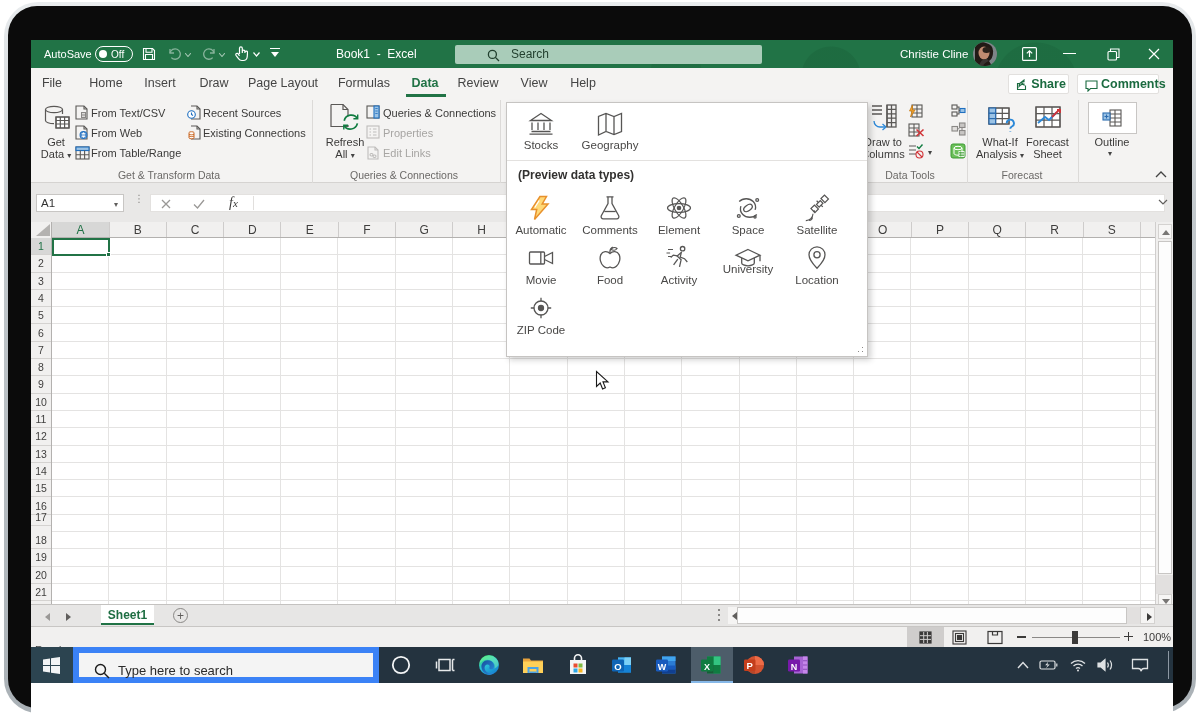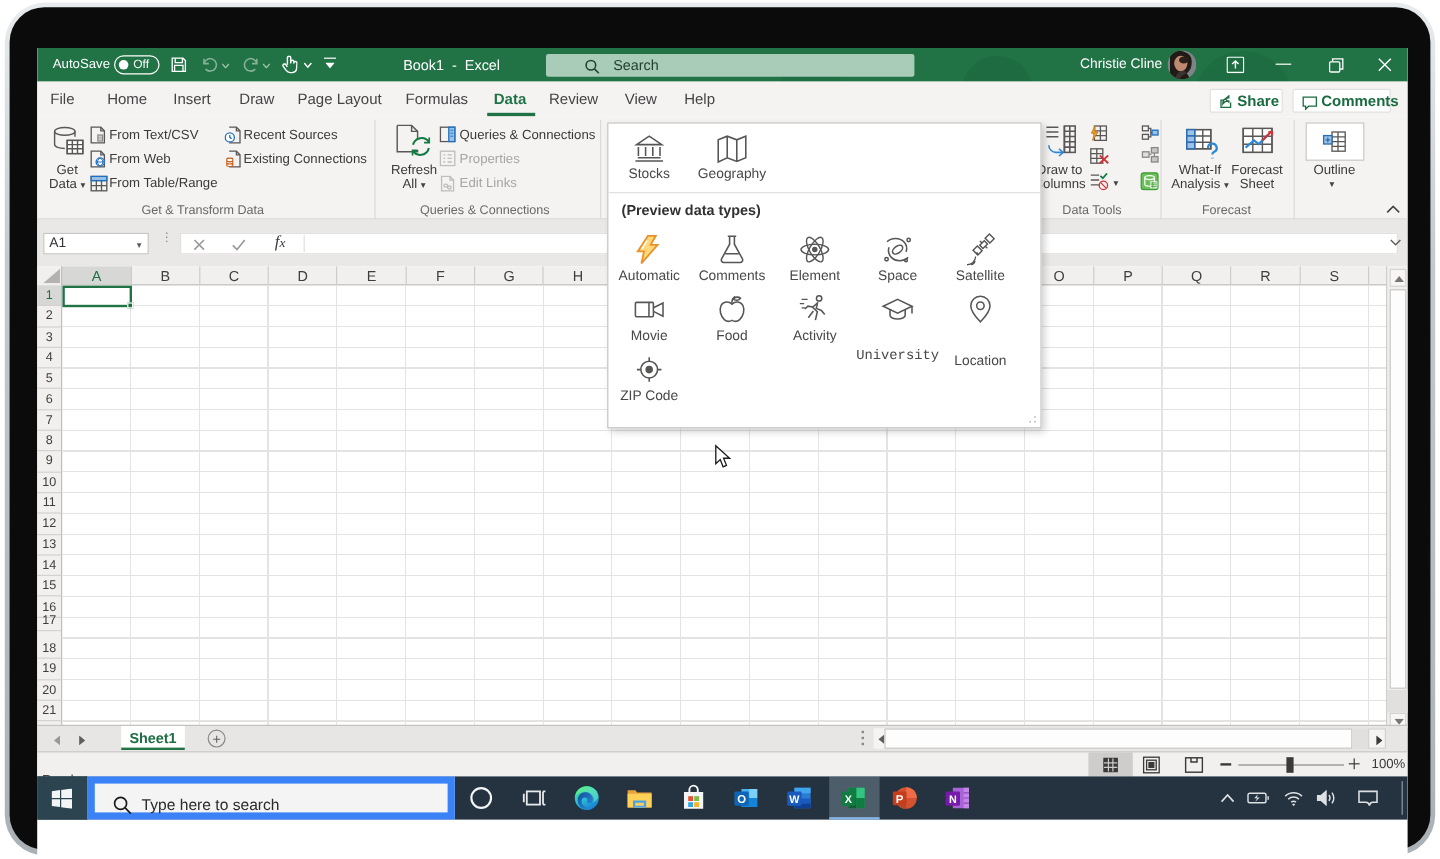--- a/index.html
+++ b/index.html
@@ -652,26 +652,26 @@
       <path d="M12.8 15.2 l-4.2 5.6"></path>
       <path d="M12.4 11.8 l-4.1-.7 l-2.6 2.4"></path>
       <path d="M3 5.5 h5 M1.5 9 h3.6 M3 12.5 h3" stroke-width="1.1"></path>
     </svg>
     <span class="plabel" style="left:172px;top:171px;">Activity</span>
     <svg class="abs" style="left:227px;top:141px" width="28" height="28" viewBox="0 0 28 28" fill="none" stroke="#575655" stroke-width="1.3">
       <path d="M14 5.5 L26 11.2 L14 16.9 L2 11.2 Z"></path>
       <path d="M7.7 14 v5 c0 1.5 2.9 2.8 6.3 2.8 s6.3-1.3 6.3-2.8 v-5"></path>
       <path d="M26 11.2 v6"></path>
     </svg>
-    <span class="plabel" style="left:241px;top:187px;font-family:Liberation Mono, monospace;">University</span>
+    <span class="plabel" style="left:241px;top:160px;">University</span>
     <svg class="abs" style="left:296px;top:141px" width="28" height="28" viewBox="0 0 28 28" fill="none" stroke="#575655" stroke-width="1.3">
       <path d="M14 2.8 a8 8 0 0 1 8 8 c0 5.5-6 11.3-8 13.4 c-2-2.1-8-7.9-8-13.4 a8 8 0 0 1 8-8 Z"></path>
       <circle cx="14" cy="10.8" r="3.1"></circle>
     </svg>
-    <span class="plabel" style="left:310px;top:171px;margin-top:21px;">Location</span>
+    <span class="plabel" style="left:310px;top:171px;">Location</span>
 
     <svg class="abs" style="left:20px;top:191px" width="28" height="28" viewBox="0 0 28 28" fill="none" stroke="#575655" stroke-width="1.3">
       <circle cx="14" cy="14" r="7"></circle>
       <circle cx="14" cy="14" r="2.5" fill="#575655"></circle>
       <path d="M14 3.8 v3.4 M14 20.8 v3.4 M3.8 14 h3.4 M20.8 14 h3.4"></path>
     </svg>
     <span class="plabel" style="left:34px;top:221px;">ZIP Code</span>
     <span class="abs" style="right:4px;bottom:4px;width:6px;height:6px;">
       <span class="abs" style="right:0;bottom:0;width:1.5px;height:1.5px;background:#8a8886;"></span>
       <span class="abs" style="right:4px;bottom:0;width:1.5px;height:1.5px;background:#8a8886;"></span>

